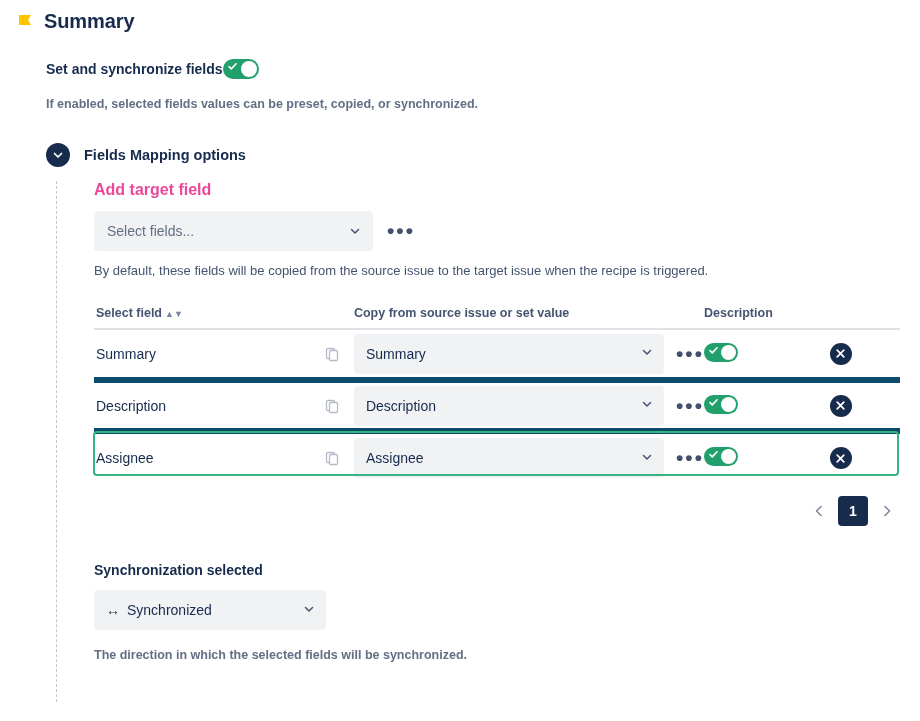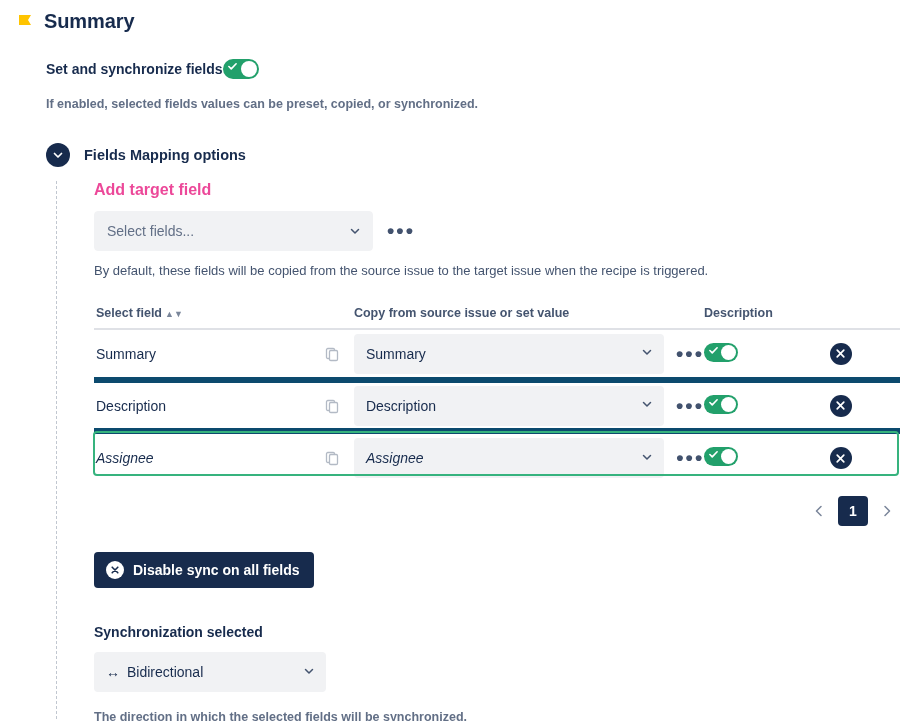--- a/index.html
+++ b/index.html
@@ -190,21 +190,21 @@
     color: #7A869A;
     margin-left: 3px;
     vertical-align: middle;
   }
   table.fields-table td {
     padding: 0;
     vertical-align: middle;
     height: 51px;
     border-bottom: 6px solid #0c4a6e;
   }
-  tr.row-highlight td { border-bottom: none; font-style: italic; }
+  tr.row-highlight td { border-bottom: none; }
 
   .target-cell {
     display: flex;
     align-items: center;
     justify-content: space-between;
     padding-left: 2px;
     padding-right: 14px;
   }
   .target-name { font-size: 14px; color: #172B4D; }
   .copy-icon { color: #B3BAC5; display: flex; cursor: pointer; }
@@ -536,35 +536,27 @@
       </span>
       <span class="pg-num">1</span>
       <span class="pg-arrow">
         <svg width="10" height="12" viewBox="0 0 10 12">
             <path d="M3 1.5 L7.5 6 L3 10.5" stroke="#7A869A" stroke-width="1.5" fill="none" stroke-linecap="round" stroke-linejoin="round"></path>
           </svg>
       </span>
     </div>
 
     
-    <button class="btn-disable">
-      <span class="ico">
-        <svg width="10" height="10" viewBox="0 0 11 11">
-            <path d="M2.4 2.4 L8.6 8.6 M8.6 2.4 L2.4 8.6" stroke="#172B4D" stroke-width="1.7" stroke-linecap="round"></path>
-          </svg>
-      </span>
-      <span>Disable sync on all fields</span>
-    </button>
 
     
     <div class="sync-dir-label">Synchronization selected</div>
     <div class="dir-select">
       <span class="dir-left">
         <span class="arrows">↔</span>
-        <span class="value">Bidirectional</span>
+        <span class="value">Synchronized</span>
       </span>
       <span class="chev">
         <svg width="14" height="14" viewBox="0 0 14 14">
             <path d="M3.5 5.5 L7 9 L10.5 5.5" stroke="#44546F" stroke-width="1.5" fill="none" stroke-linecap="round" stroke-linejoin="round"></path>
           </svg>
       </span>
     </div>
     <div class="hint">The direction in which the selected fields will be synchronized.</div>
   </div>
 </div>

